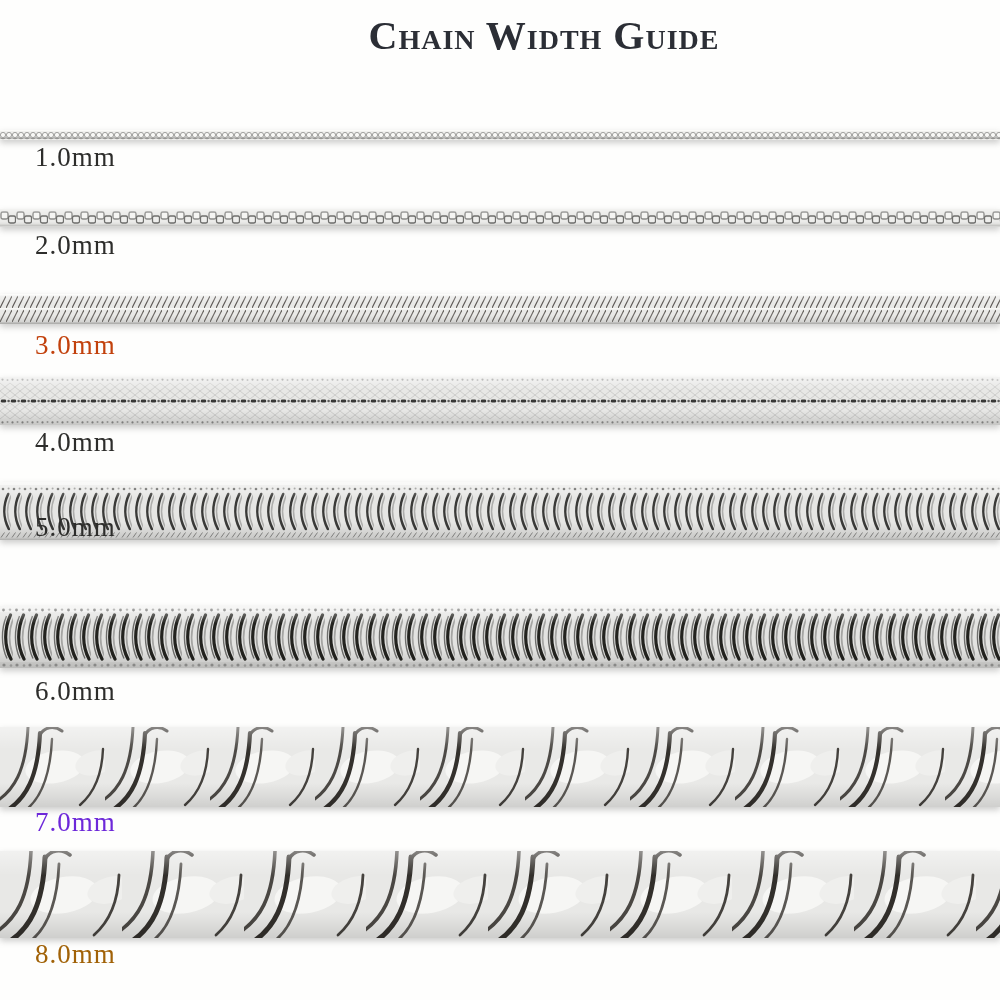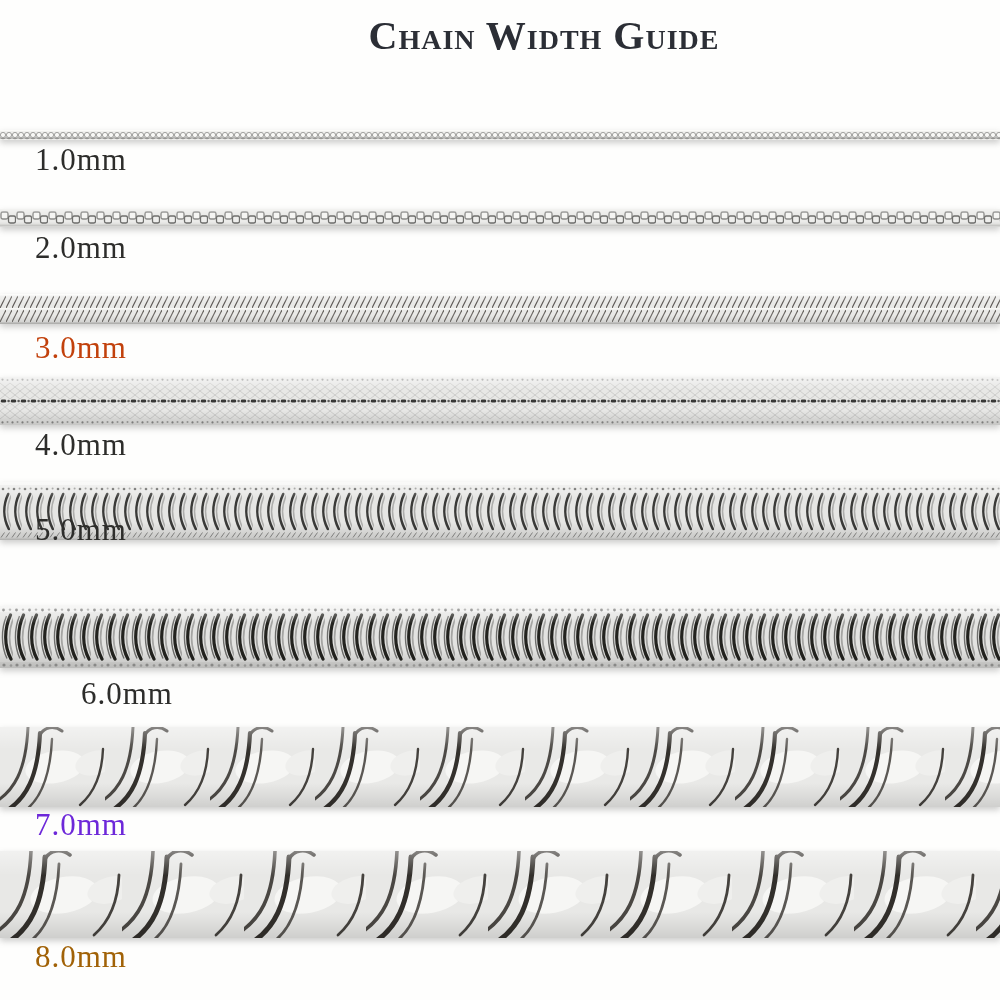--- a/index.html
+++ b/index.html
@@ -7,30 +7,30 @@
     width:1000px;height:1000px;overflow:hidden;
     font-family:"Liberation Serif", serif;
   }
   .stage{position:relative;width:1000px;height:1000px;}
   .title{
     position:absolute;top:12px;left:0;width:1000px;margin:0;
     text-align:center;font-variant:small-caps;font-weight:600;
     font-size:40px;letter-spacing:1px;
   }
   .lbl{
-    position:absolute;left:35px;font-size:31px;letter-spacing:1px;line-height:1;
+    position:absolute;left:35px;font-size:27px;letter-spacing:1px;line-height:1;
   }
   svg.strip{
     position:absolute;left:0;display:block;
     filter:drop-shadow(0 3px 3px rgba(90,90,90,.30));
   }
   .s1{top:130px;} .s2{top:209px;} .s3{top:294px;} .s4{top:377px;}
   .s5{top:482px;} .s6{top:606px;} .s7{top:727px;} .s8{top:851px;}
   .l1{top:144px;} .l2{top:232px;} .l3{top:332px;} .l4{top:429px;}
-  .l5{top:514px;} .l6{top:678px;margin-left:46px;} .l7{top:809px;} .l8{top:941px;}
+  .l5{top:514px;} .l6{top:678px;} .l7{top:809px;} .l8{top:941px;}
 </style>
 </head>
 <body style="background: rgb(254, 254, 253);">
 
 <div class="stage">
 
   <svg width="0" height="0" style="position:absolute" aria-hidden="true">
     <defs>
       <linearGradient id="tube" x1="0" y1="0" x2="0" y2="1">
         <stop offset="0%" stop-color="rgba(255,255,255,0.75)"></stop>

